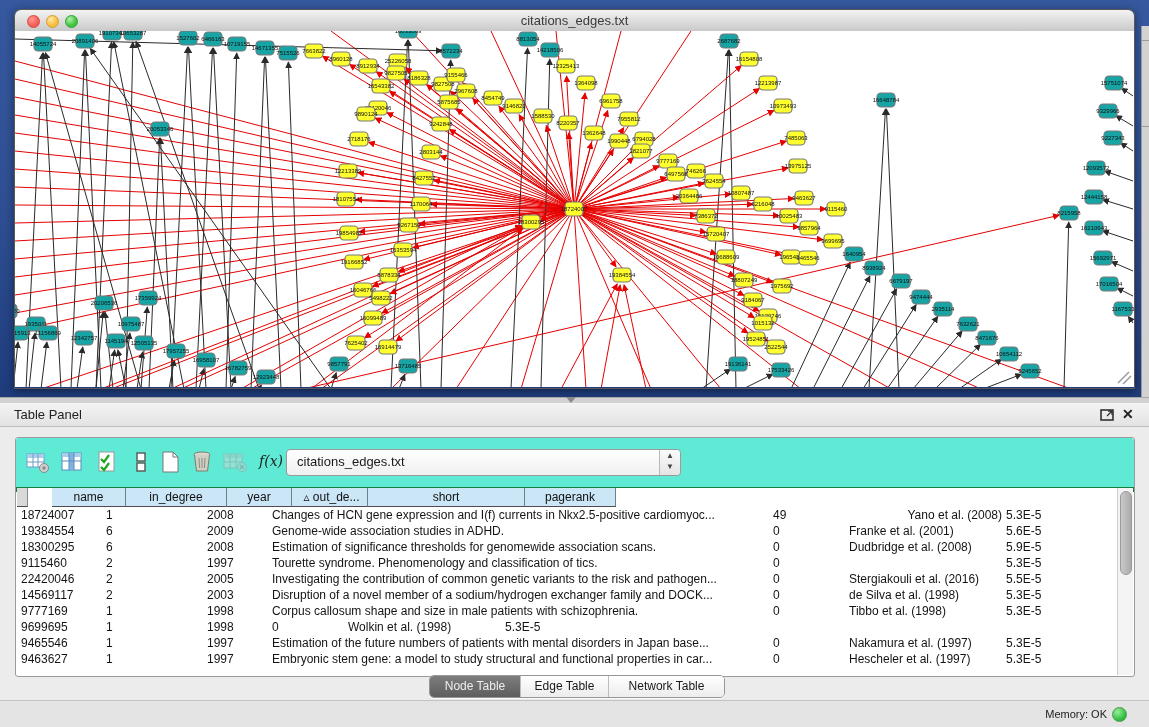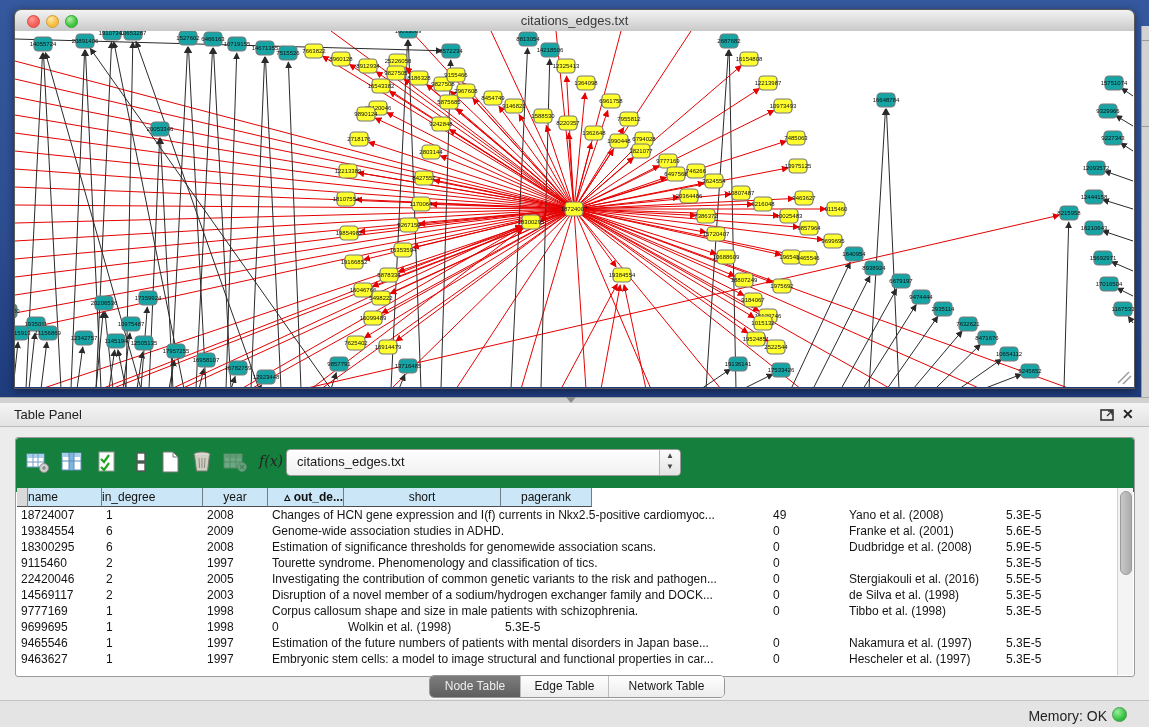--- a/index.html
+++ b/index.html
@@ -32,21 +32,21 @@
   
   .table-panel{position:absolute;left:0;top:403px;width:1149px;height:324px;background:#ececec;}
   .panel-header{position:absolute;left:0;top:0;width:100%;height:23px;
                 background:linear-gradient(180deg,#f4f4f4,#e3e3e3);border-bottom:1px solid #bdbdbd;}
   .panel-title{position:absolute;left:14px;top:4px;font-size:13px;color:#222;}
   .ph-icon{position:absolute;top:4px;cursor:default;}
   .ph-float{left:1100px;}
   .ph-close{left:1122px;font-size:14px;font-weight:bold;color:#222;line-height:14px;}
   .panel-box{position:absolute;left:15px;top:34px;width:1118px;height:238px;background:#ffffff;
              border:1px solid #9b9b9b;border-radius:3px;}
-  .toolbar{position:absolute;left:0;top:0;width:100%;height:49px;background:#15803d;
+  .toolbar{position:absolute;left:0;top:0;width:100%;height:49px;background:#5eead4;
            border-bottom:5px solid #15803d;border-radius:3px 3px 0 0;}
   .tb-icon{position:absolute;top:12px;width:24px;height:24px;}
   .fx{font-family:"DejaVu Serif",serif;font-style:italic;font-size:14px;color:#222;top:15px;}
   .combo{position:absolute;left:270px;top:11px;width:393px;height:25px;border:1px solid #9a9a9a;
          border-radius:4px;background:linear-gradient(180deg,#ffffff,#f0f0f0);}
   .combo-text{position:absolute;left:10px;top:4px;font-size:13px;color:#1a1a1a;}
   .combo-btn{position:absolute;right:0;top:0;width:20px;height:100%;border-left:1px solid #b8b8b8;
              background:linear-gradient(180deg,#fbfbfb,#e4e4e4);border-radius:0 4px 4px 0;
              text-align:center;font-size:8px;line-height:11px;color:#444;}
   
@@ -64,21 +64,21 @@
   
   .tabbar{position:absolute;left:429px;top:272px;height:21px;display:flex;border:1px solid #979797;
           border-radius:5px;overflow:hidden;background:#fff;box-shadow:0 1px 0 rgba(255,255,255,.7);}
   .tab{height:21px;line-height:21px;text-align:center;font-size:12px;color:#1a1a1a;
        background:linear-gradient(180deg,#ffffff,#ececec);border-left:1px solid #bdbdbd;box-sizing:border-box;}
   .tab:first-child{border-left:none;}
   .tab.active{background:linear-gradient(180deg,#7d7d7d,#5e5e5e);color:#eeeeee;}
   
   .statusbar{position:absolute;left:0;top:700px;width:1149px;height:27px;background:#e4e4e4;
              border-top:1px solid #c2c2c2;}
-  .mem{position:absolute;right:42px;top:7px;font-size:14px;color:#222;margin-left:45px;}
+  .mem{position:absolute;right:42px;top:7px;font-size:11px;color:#222;margin-left:45px;}
   .mem-dot{position:absolute;right:22px;top:6px;width:13px;height:13px;border-radius:50%;
            background:radial-gradient(circle at 35% 30%,#9bef9b,#2fbf3f 65%,#23a032);
            border:1px solid #4f9b4f;}
 </style>
 </head>
 <body>
 
 <div class="desktop">
   <div class="net-window">
     <div class="titlebar">
@@ -894,35 +894,35 @@
       <span class="tb-icon fx" style="left:243px">f(x)</span>
       <div class="combo">
         <span class="combo-text">citations_edges.txt</span>
         <span class="combo-btn">▲<br>▼</span>
       </div>
     </div>
 
     <div class="grid">
       <div class="thead" id="thead">
           <div class="corner" style="width: 11px;"></div>
-          <div class="hc" style="width: 74px; text-align: left;">name</div>
-          <div class="hc" style="width: 101px; text-align: left;">in_degree</div>
+          <div class="hc" style="width: 74px; text-align: center; margin-left: 24px;">name</div>
+          <div class="hc" style="width: 101px; text-align: center;">in_degree</div>
           <div class="hc" style="width: 65px; text-align: center;">year</div>
-          <div class="hc" style="width: 76px; text-align: right; padding-left: 4px; font-weight: bold;">▵ out_de...</div>
+          <div class="hc" style="width: 76px; text-align: center; padding-left: 4px;">▵ out_de...</div>
           <div class="hc" style="width: 157px; text-align: center;">short</div>
           <div class="hc" style="width: 91px; text-align: center;">pagerank</div>
         </div>
       <div class="tbody" id="tbody">
           <div class="trow">
             <div class="tc" style="width: 85px;">18724007</div>
             <div class="tc" style="width: 101px;">1</div>
             <div class="tc" style="width: 65px;">2008</div>
             <div class="tc" style="width: 501px;">Changes of HCN gene expression and I(f) currents in Nkx2.5-positive cardiomyoc...</div>
             <div class="tc" style="width: 76px;">49</div>
-            <div class="tc" style="width: 157px;">Yano et al. (2008)</div>
+            <div class="tc" style="width: 157px; text-align: right;">Yano et al. (2008)</div>
             <div class="tc" style="width: 91px;">5.3E-5</div>
           </div>
           <div class="trow">
             <div class="tc" style="width: 85px;">19384554</div>
             <div class="tc" style="width: 101px;">6</div>
             <div class="tc" style="width: 65px;">2009</div>
             <div class="tc" style="width: 501px;">Genome-wide association studies in ADHD.</div>
             <div class="tc" style="width: 76px;">0</div>
             <div class="tc" style="width: 157px;">Franke et al. (2001)</div>
             <div class="tc" style="width: 91px;">5.6E-5</div>
@@ -986,21 +986,21 @@
             <div class="tc" style="width: 65px;">1997</div>
             <div class="tc" style="width: 501px;">Estimation of the future numbers of patients with mental disorders in Japan base...</div>
             <div class="tc" style="width: 76px;">0</div>
             <div class="tc" style="width: 157px;">Nakamura et al. (1997)</div>
             <div class="tc" style="width: 91px;">5.3E-5</div>
           </div>
           <div class="trow">
             <div class="tc" style="width: 85px;">9463627</div>
             <div class="tc" style="width: 101px;">1</div>
             <div class="tc" style="width: 65px;">1997</div>
-            <div class="tc" style="width: 501px;">Embryonic stem cells: a model to image structural and functional properties in car...</div>
+            <div class="tc" style="width: 501px;">Embryonic stem gene: a model to study structural and functional properties in car...</div>
             <div class="tc" style="width: 76px;">0</div>
             <div class="tc" style="width: 157px;">Hescheler et al. (1997)</div>
             <div class="tc" style="width: 91px;">5.3E-5</div>
           </div>
         </div>
       <div class="vscroll" style="right:0">
         <div class="vthumb"></div>
       </div>
     </div>
   </div>

